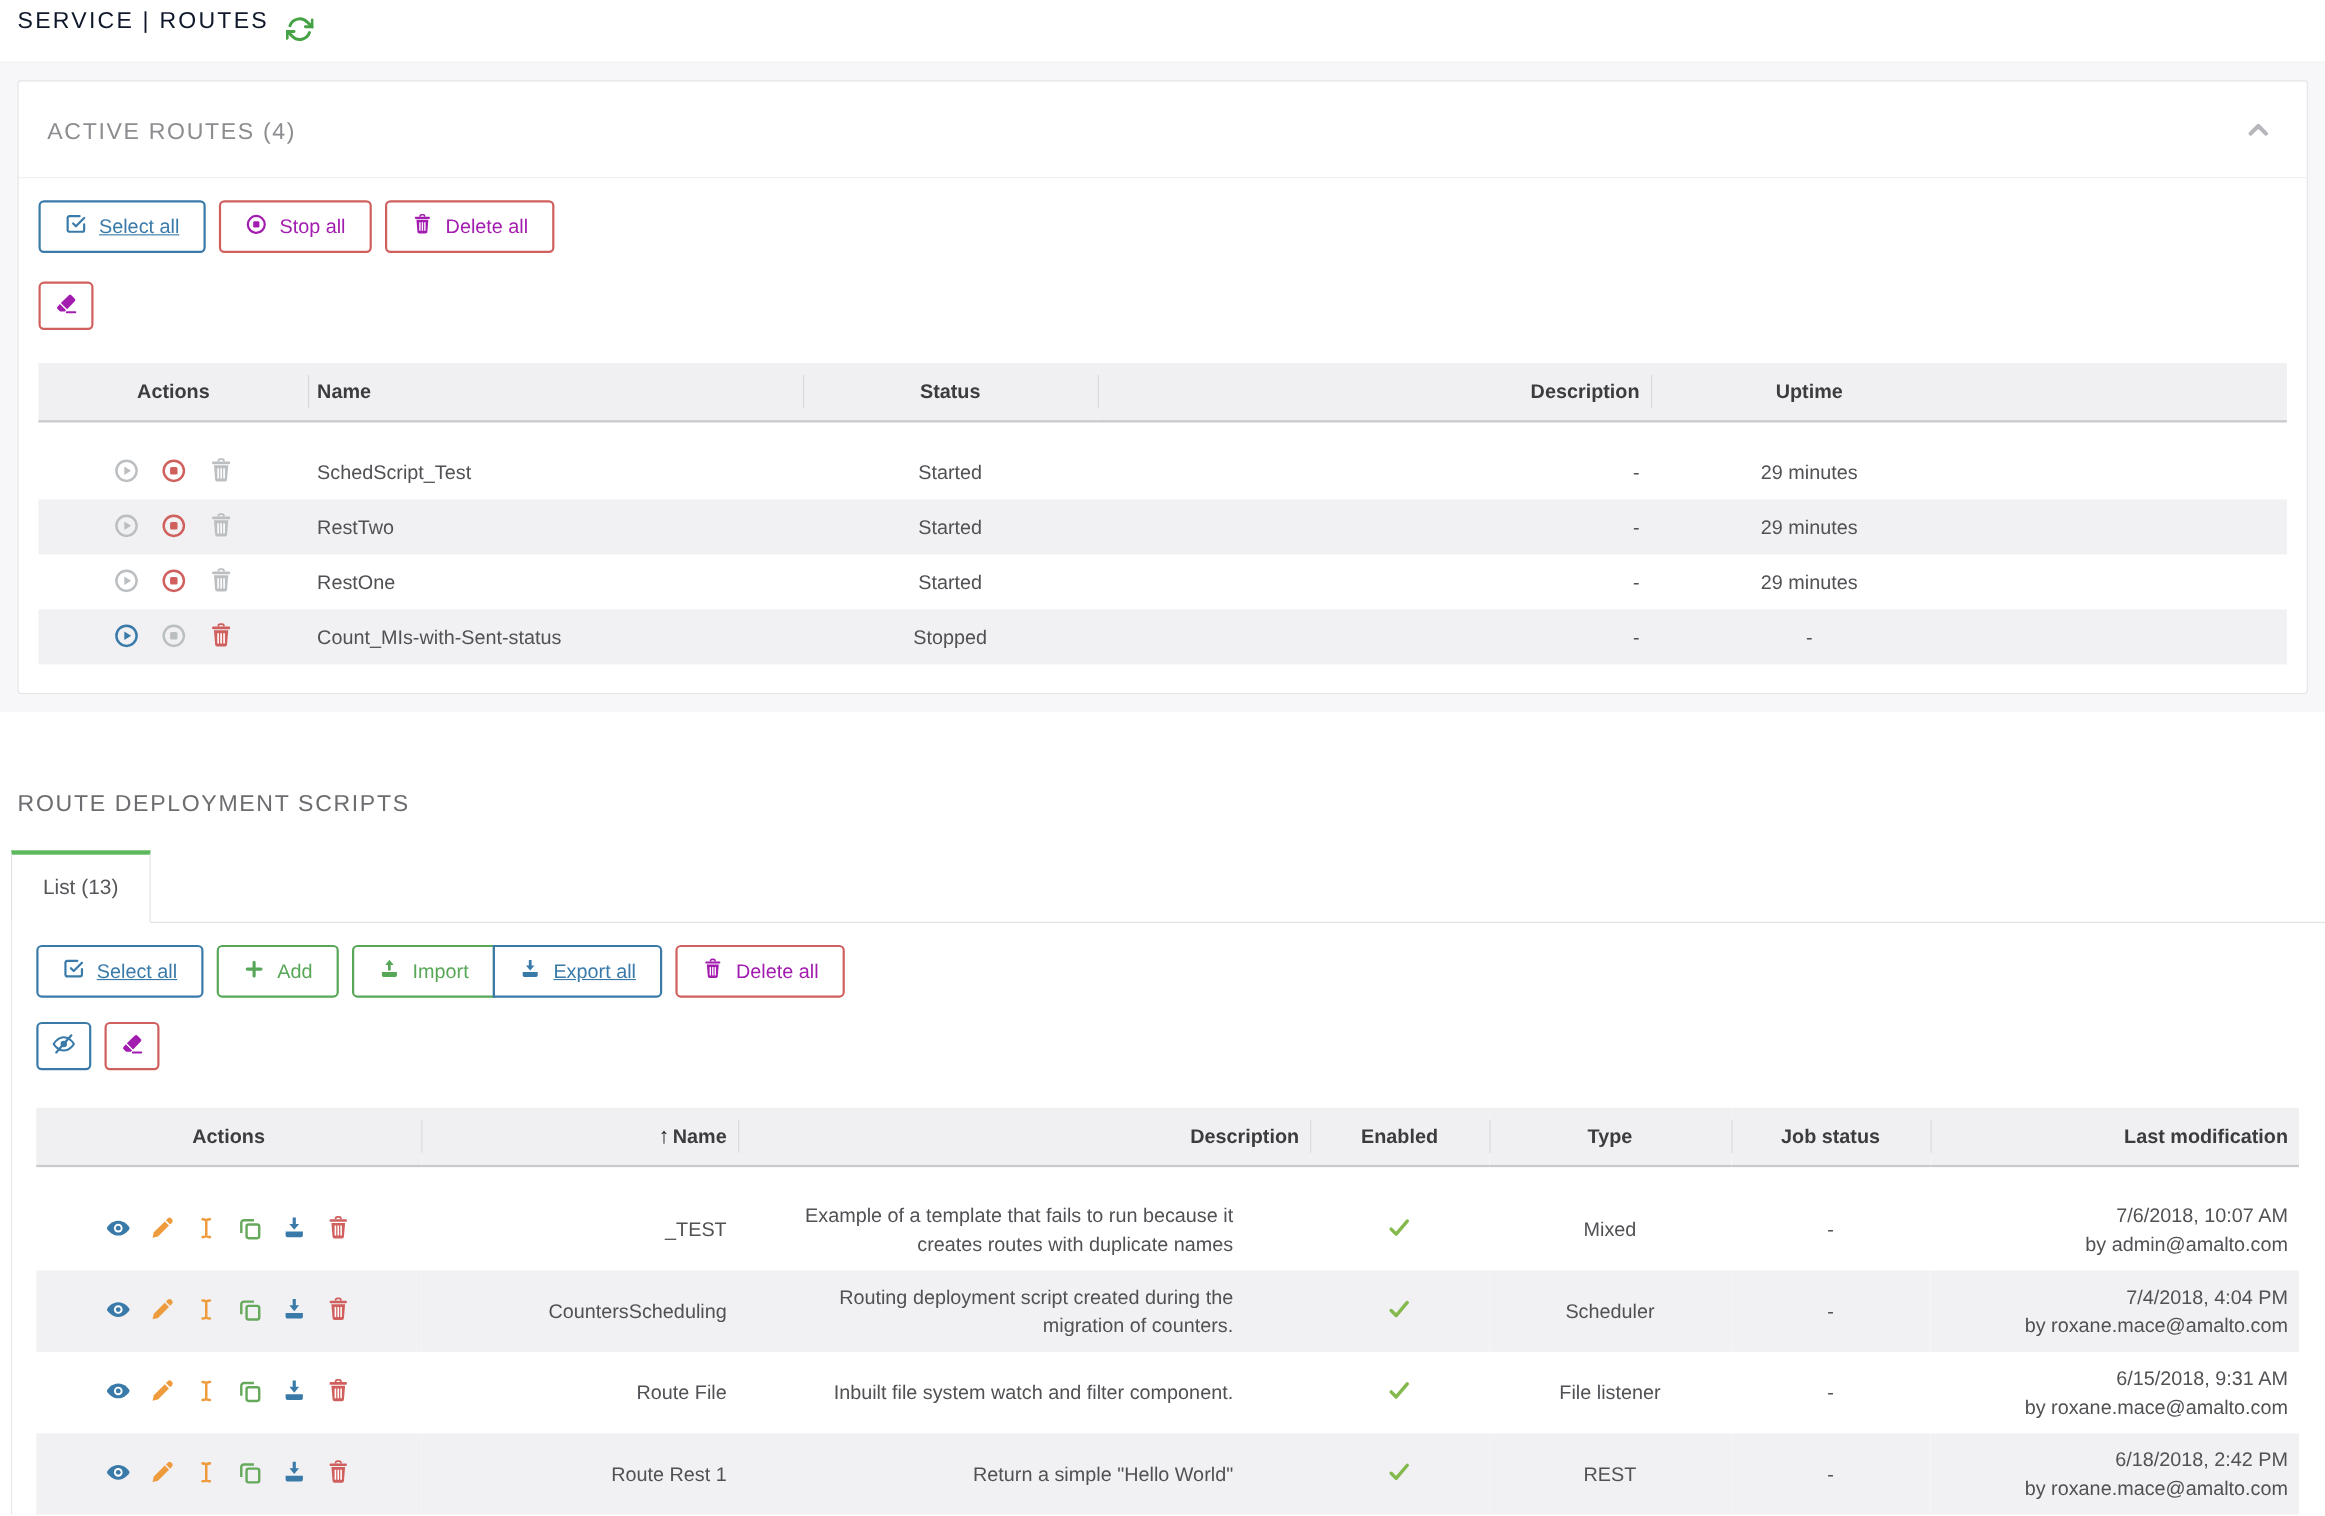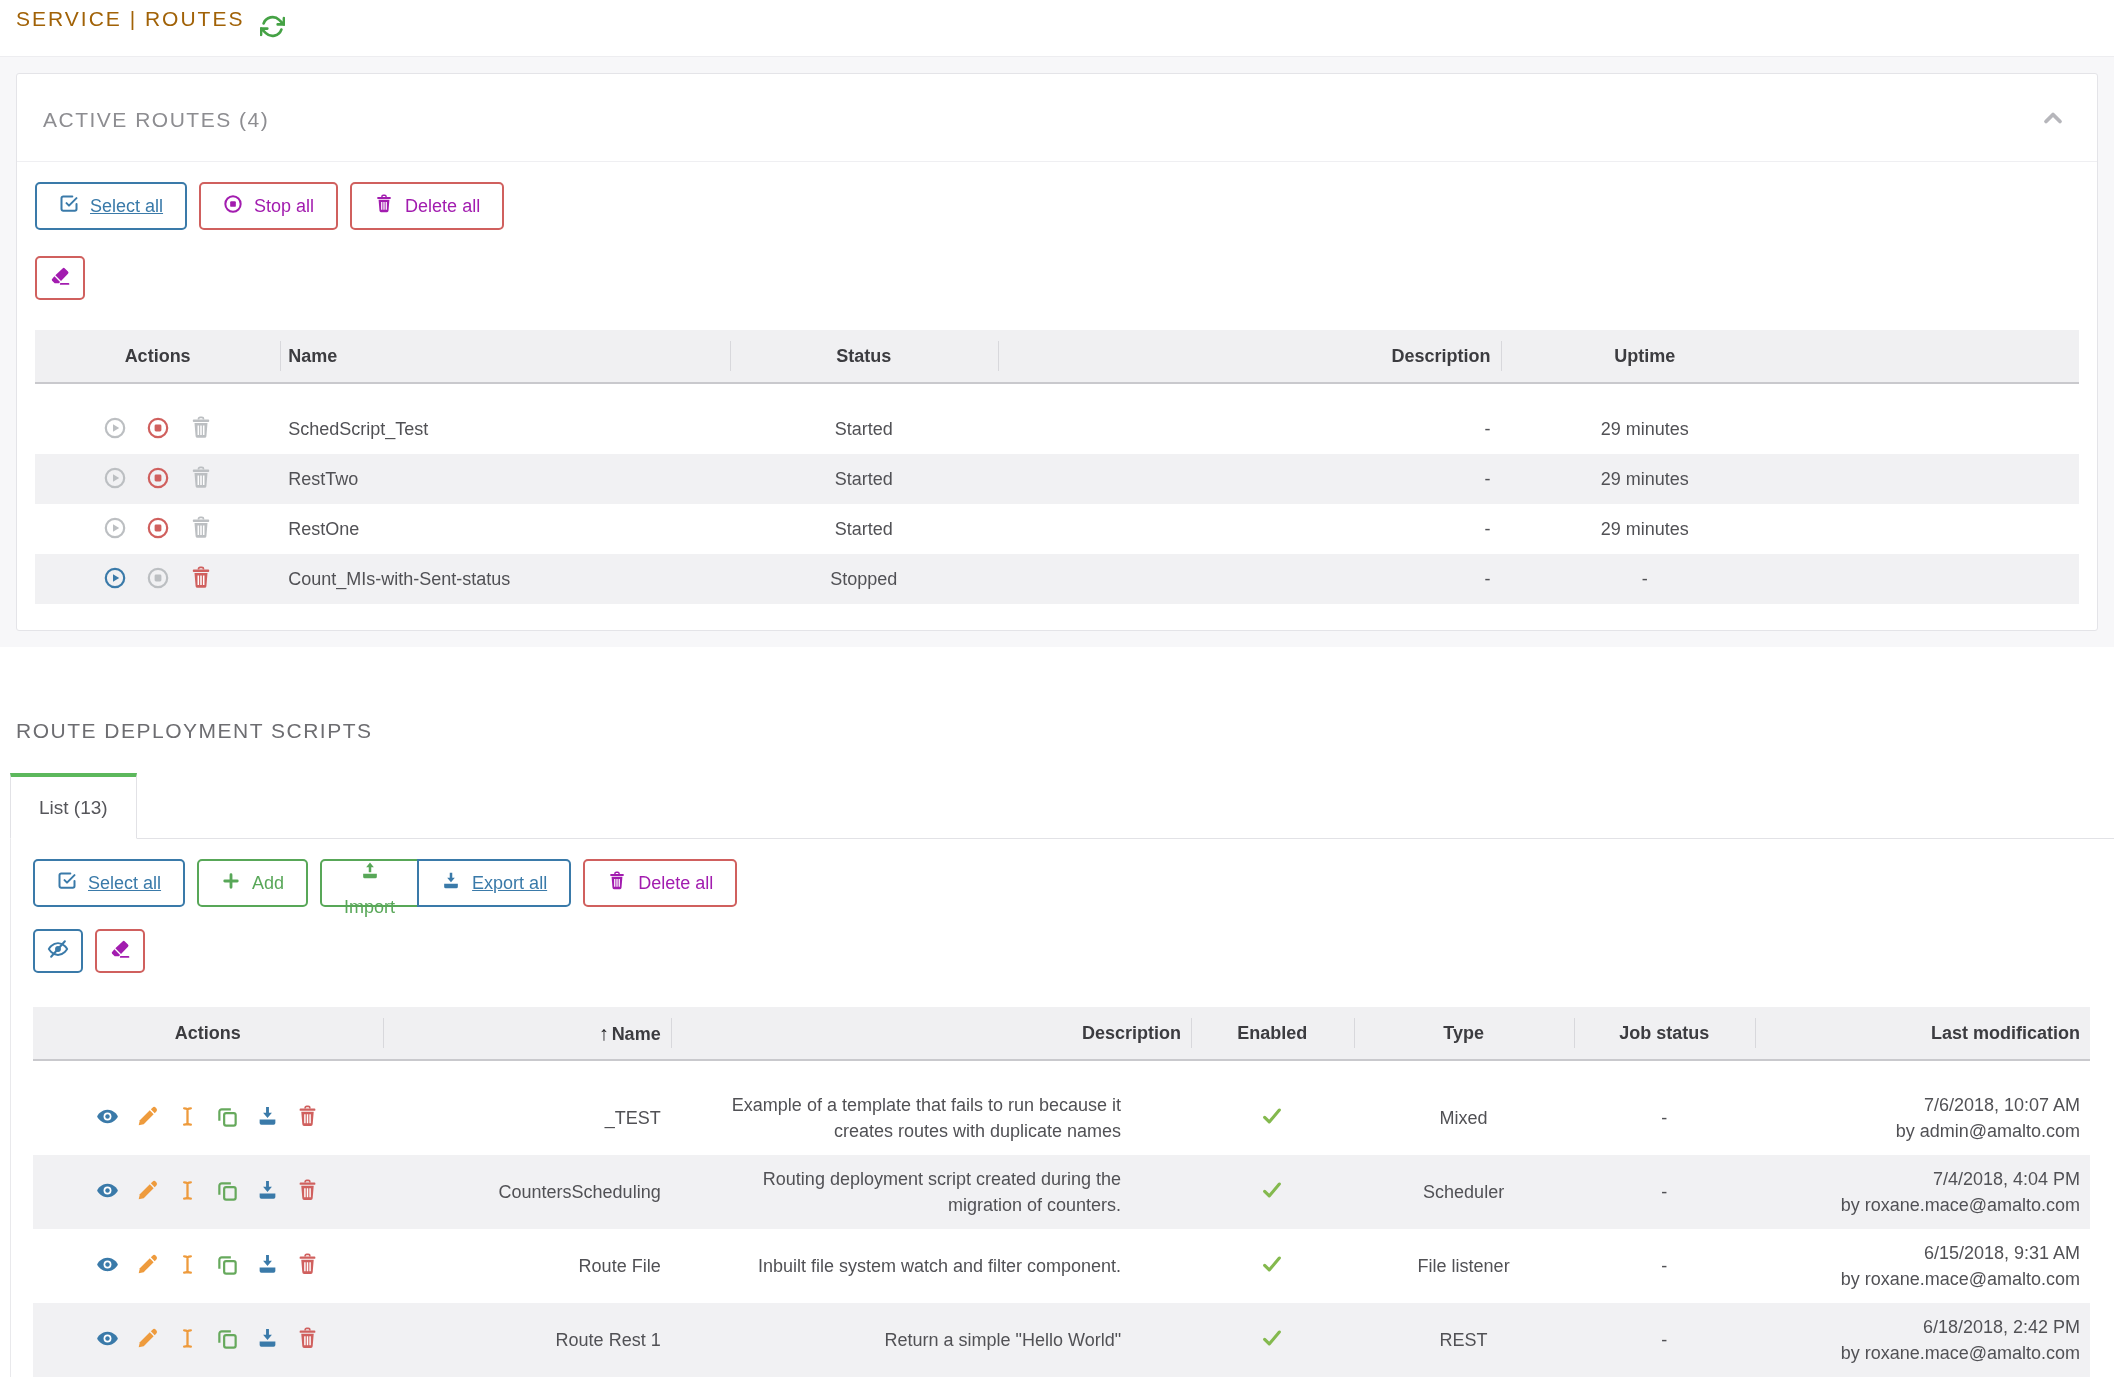--- a/index.html
+++ b/index.html
@@ -5,21 +5,21 @@
   * { box-sizing: border-box; }
   html,body { margin:0; padding:0; }
   body {
     width:2114px; height:1378px; overflow:hidden;
     background:#ffffff;
     font-family:"Liberation Sans", sans-serif;
     color:#4c4c50;
   }
   
   .topbar { height:57px; display:flex; align-items:center; padding:0 16px; border-bottom:1px solid #ededf0; background:#fff; }
-  .topbar h1 { font-size:21px; font-weight:400; color:#a16207; letter-spacing:2px; margin:0 16px 18px 0; }
+  .topbar h1 { font-size:21px; font-weight:400; color:#0f172a; letter-spacing:2px; margin:0 16px 18px 0; }
   .refresh-btn { background:none; border:none; padding:0; cursor:pointer; color:#45a245; display:flex; }
   .refresh-btn svg { width:25px; height:25px; }
 
   
   .panel-wrap { background:#f7f7f9; padding:16px; }
   .panel { background:#fff; border:1px solid #e4e4e8; border-radius:3px; }
   .panel-head { display:flex; align-items:center; justify-content:space-between; padding:30px 30px 26px 26px; border-bottom:1px solid #efeff2; }
   .panel-head h2 { font-size:21px; font-weight:400; color:#8d8d91; letter-spacing:1.5px; margin:0; }
   .chev-btn { background:none; border:none; padding:0; cursor:pointer; color:#b6b6bb; display:flex; }
   .chev-btn svg { width:28px; height:28px; }
@@ -32,21 +32,21 @@
          font-family:"Liberation Sans", sans-serif; cursor:pointer; }
   .btn + .btn, .btn + .btn-group, .btn-group + .btn { margin-left:12px; }
   .btn svg { width:20px; height:20px; flex:none; }
   .btn.blue  { border-color:#3a7aa9; color:#3a7aa9;text-decoration:underline; }
   .btn.red   { border-color:#d0605e; color:#a21caf; }
   .btn.green { border-color:#58a758; color:#58a758; }
   .icon-btn  { width:50px; height:44px; padding:0; justify-content:center; }
   .icon-btn svg { width:22px; height:22px; }
   .icon-btn + .icon-btn { margin-left:12px; }
   .btn-group { display:inline-flex; }
-  .btn-group .btn:first-child { border-top-right-radius:0; border-bottom-right-radius:0;flex-direction:column; }
+  .btn-group .btn:first-child { border-top-right-radius:0; border-bottom-right-radius:0; }
   .btn-group .btn:last-child  { border-top-left-radius:0; border-bottom-left-radius:0; margin-left:-2px; }
 
   
   .search { position:relative; margin-left:auto; }
   .search input { width:362px; height:50px; border:2px solid #e7e7ea; border-radius:5px;
                   padding:0 12px 0 48px; font-size:19px; color:#55555a; outline:none;
                   font-family:"Liberation Sans", sans-serif; background:#fff; }
   .search input::placeholder { color:#b9b9bf; }
   .search .mag { position:absolute; left:13px; top:12px; width:24px; height:24px; color:#b9b9bf; pointer-events:none; }
 

